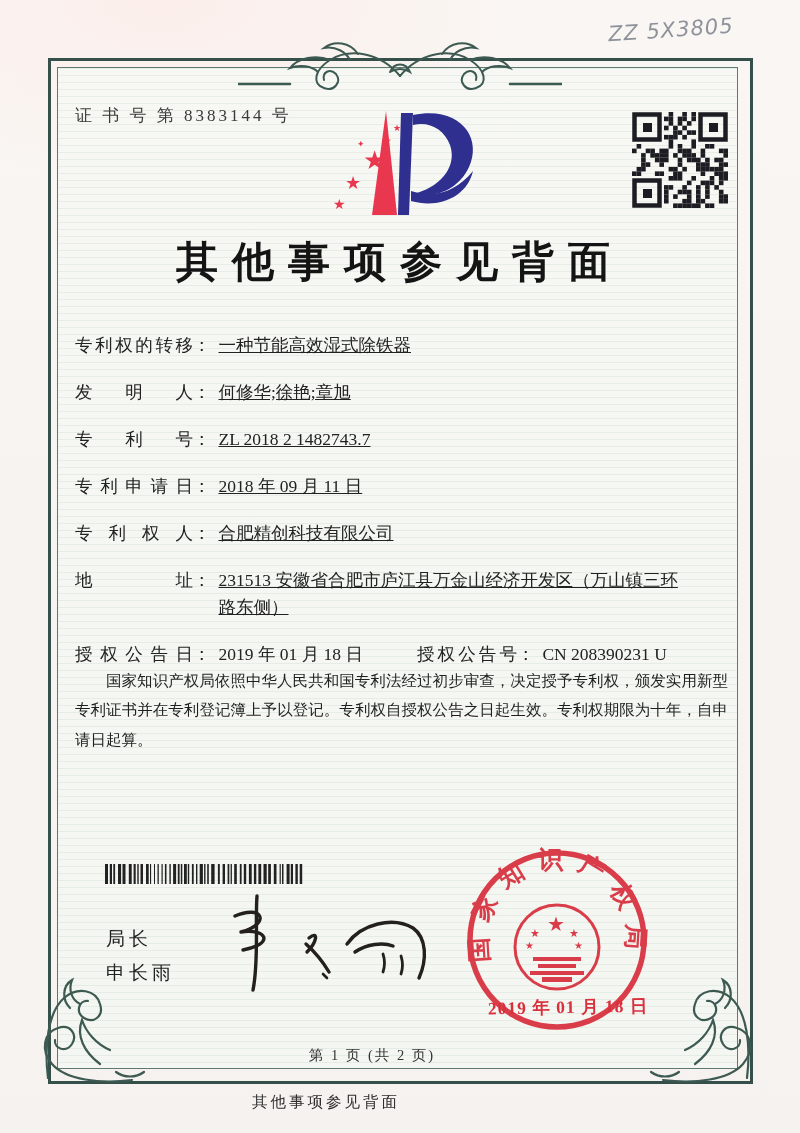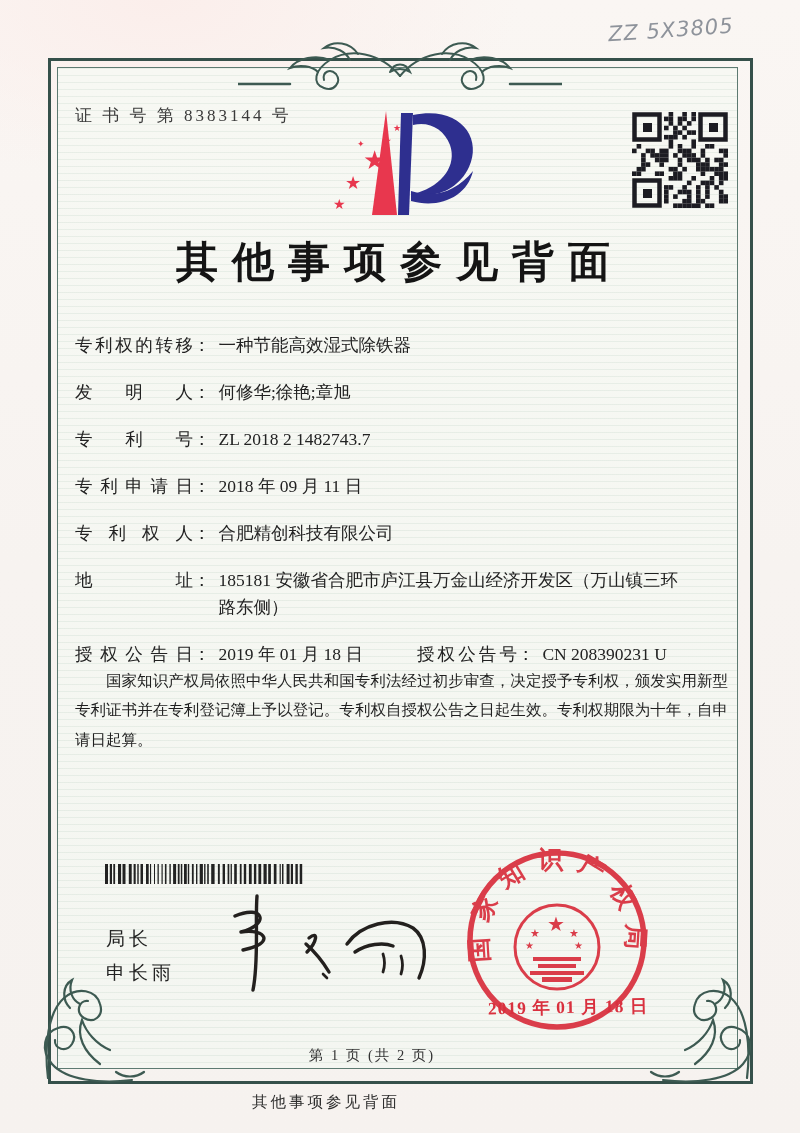--- a/index.html
+++ b/index.html
@@ -21,21 +21,21 @@
   }
   .cert-number{left:75px;top:104px;font-size:17px;letter-spacing:3px;color:#3a3a3a;}
   .annotation{left:608px;top:18px;font-size:21px;color:#7c828c;transform:rotate(-4deg);
     font-family:"DejaVu Sans","Liberation Sans",sans-serif;font-style:italic;letter-spacing:1px;opacity:.85;}
   .title{left:0;top:234px;width:800px;text-align:center;font-size:42px;font-weight:700;
     letter-spacing:14px;color:#141414;}
   .fields{left:75px;top:332px;width:655px;font-size:17.5px;line-height:27px;color:#222;}
   .frow{display:flex;align-items:flex-start;margin-bottom:20px;}
   .flabel{display:inline-block;width:118px;text-align:justify;text-align-last:justify;flex:0 0 118px;}
   .fcolon{flex:0 0 auto;margin-right:8px;}
-  .fvalue{flex:1 1 auto;}
+  .fvalue{flex:1 1 auto;text-decoration:underline;}
   .fpair2{margin-left:38px;display:flex;}
   .fpair2 .flabel{width:100px;flex:0 0 100px;margin-left:16px;}
   .paras{left:75px;top:666px;width:653px;font-size:15.5px;line-height:1.9;color:#1f1f1f;
     font-family:"Liberation Serif","DejaVu Serif",serif;}
   .paras p{margin:0;text-indent:2em;text-align:justify;}
   .signer{left:85px;top:922px;font-size:19px;letter-spacing:4px;color:#222;line-height:34px;margin-left:21px;}
   .seal-date{left:488px;top:995px;font-size:17.5px;color:#d9303e;letter-spacing:1px;font-weight:600;
     transform:rotate(-1deg);}
   .page-footer{left:0;top:1046px;width:744px;text-align:center;font-size:14.5px;color:#333;letter-spacing:2px;}
   .back-note{left:0;top:1092px;width:652px;text-align:center;font-size:15.5px;color:#2e2e2e;letter-spacing:3px;}
@@ -280,21 +280,21 @@
     <span class="fvalue">2018 年 09 月 11 日</span>
   </div>
   <div class="frow">
     <span class="flabel">专利权人</span>
       <span class="fcolon">：</span>
     <span class="fvalue">合肥精创科技有限公司</span>
   </div>
   <div class="frow">
     <span class="flabel">地址</span>
       <span class="fcolon">：</span>
-    <span class="fvalue" style="max-width:470px;">185181 安徽省合肥市庐江县万金山经济开发区（万山镇三环路东侧）</span>
+    <span class="fvalue" style="max-width:470px;">231513 安徽省合肥市庐江县万金山经济开发区（万山镇三环路东侧）</span>
   </div>
   <div class="frow">
     <span class="flabel">授权公告日</span>
       <span class="fcolon">：</span>
     <span>2019 年 01 月 18 日</span>
     <span class="fpair2">
       <span class="flabel">授权公告号</span>
         <span class="fcolon">：</span>
       <span>CN 208390231 U</span>
     </span>

